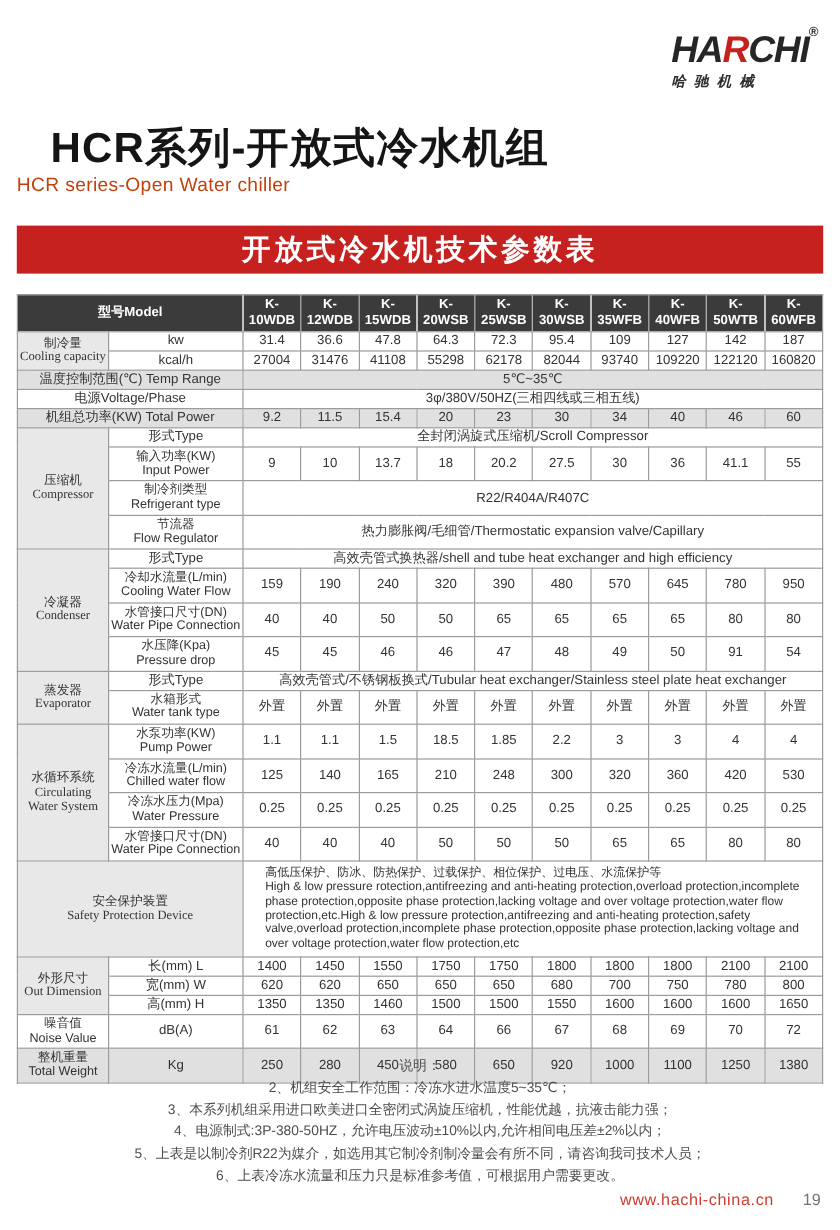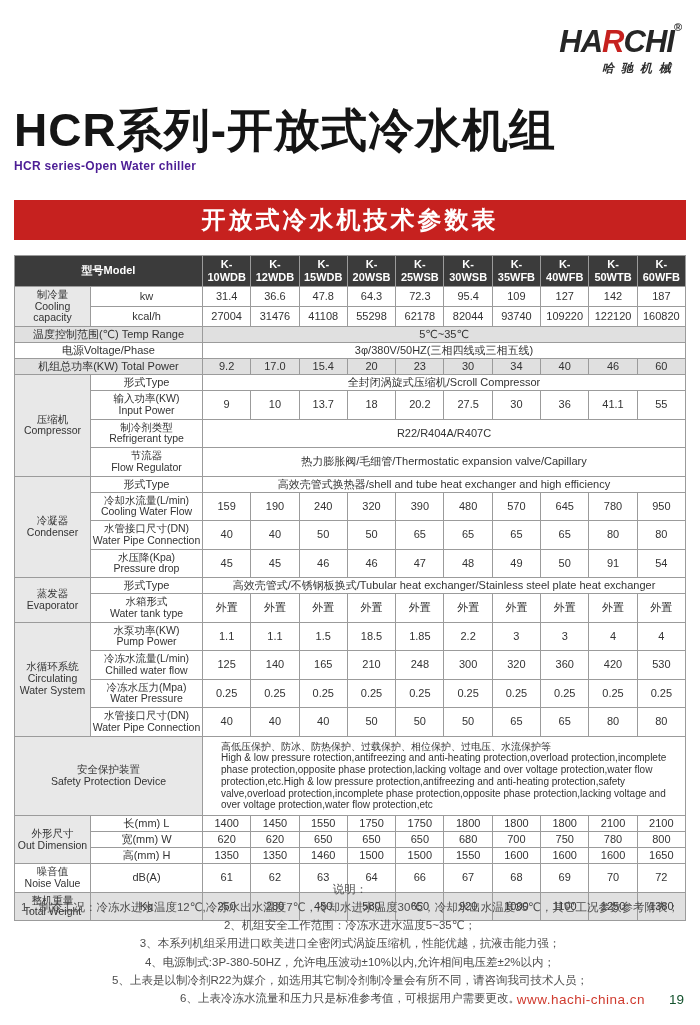--- a/index.html
+++ b/index.html
@@ -2,49 +2,49 @@
 <html style="--red: #c6211f; --dark: #3b3b3b; --secgray: #e8e8e8; --rowgray: #e0e0e0;"><head>
 <meta charset="utf-8">
 <style>
   html,body{margin:0;padding:0;}
   body{
     width:700px;height:1025px;position:relative;background:#ffffff;
     font-family:"Liberation Sans","DejaVu Sans",sans-serif;color:#222;
     overflow:hidden;
   }
   
-  .logo{position:absolute;top:26px;right:18px;text-align:right;margin-left:32px;}
+  .logo{position:absolute;top:26px;right:18px;margin-left:32px;}
   .logo-text{font-weight:bold;font-style:italic;font-size:31px;line-height:1;color:#262626;letter-spacing:-1px;white-space:nowrap;}
   .logo-text .red{color:var(--red,#c6211f);}
   .logo-text .reg{font-size:11px;font-style:normal;vertical-align:top;position:relative;top:-4px;letter-spacing:0;}
   .logo-sub{font-size:12px;font-style:italic;font-weight:bold;color:#2e2e2e;letter-spacing:7px;margin-top:3px;padding-right:4px;white-space:nowrap;}
   
   .title-block{position:absolute;top:104px;left:14px;}
-  .title-zh{font-size:46px;font-weight:600;color:#151515;letter-spacing:1px;line-height:1.15;}
-  .title-en{font-size:12px;color:#4c1d95;margin-top:2px;letter-spacing:0.3px;font-weight:bold;}
-  
-  .banner{position:absolute;top:200px;left:14px;width:672px;height:40px;
+  .title-zh{font-size:35px;font-weight:600;color:#151515;letter-spacing:1px;line-height:1.15;margin-left:28px;}
+  .title-en{font-size:16px;color:#c2410c;margin-top:2px;letter-spacing:0.3px;}
+  
+  .banner{position:absolute;top:188px;left:14px;width:672px;height:40px;
     background:var(--red,#c6211f);color:#fff;display:flex;align-items:center;justify-content:center;
     font-size:24px;font-weight:bold;letter-spacing:3px;}
   
-  .table-wrap{position:absolute;top:255px;left:14px;width:576px;}
+  .table-wrap{position:absolute;top:245px;left:14px;width:576px;}
   table{border-collapse:collapse;width:672px;table-layout:fixed;font-size:11px;color:#333;}
   th,td{border:1px solid #9b9b9b;text-align:center;vertical-align:middle;padding:1px 2px;line-height:1.18;overflow:hidden;}
   thead th{background:var(--dark,#3b3b3b);color:#fff;font-weight:bold;font-size:11px;padding:2px 0;letter-spacing:0;}
-  td.sec{background:var(--secgray,#e8e8e8);}
+  td.sec{background:var(--secgray,#e8e8e8);font-family:Liberation Serif, serif;}
   tr.shade td{background:var(--rowgray,#e0e0e0);}
   td.two{white-space:pre-line;font-size:10.5px;line-height:1.12;padding:2px 1px;}
   td.safety{text-align:left;font-size:10px;line-height:1.18;padding:4px 8px 4px 18px;white-space:pre-line;}
   
   .notes{position:absolute;top:880px;left:14px;width:672px;font-size:11.5px;color:#4d4d4d;line-height:1.58;text-align:center;}
   .notes .heading{margin-bottom:0;}
   
   .footer{position:absolute;top:992px;right:16px;display:flex;align-items:center;gap:24px;}
   .footer .url{color:#cf3a2e;font-size:13.5px;letter-spacing:0.5px;}
-  .footer .pageno{color:#14532d;font-size:13.5px;}
+  .footer .pageno{color:#737373;font-size:13.5px;}
 </style>
 </head>
 <body>
 
 <div class="logo">
   <div class="logo-text"><span>HA</span><span class="red">R</span><span>CHI</span><span class="reg">®</span></div>
   <div class="logo-sub">哈驰机械</div>
 </div>
 
 <div class="title-block">
@@ -118,21 +118,21 @@
           <td colspan="2">温度控制范围(℃) Temp Range</td>
           <td colspan="10">5℃~35℃</td>
         </tr>
         <tr>
           <td colspan="2">电源Voltage/Phase</td>
           <td colspan="10">3φ/380V/50HZ(三相四线或三相五线)</td>
         </tr>
         <tr class="shade">
           <td colspan="2">机组总功率(KW) Total Power</td>
           <td>9.2</td>
-          <td>17.0</td>
+          <td>11.5</td>
           <td>15.4</td>
           <td>20</td>
           <td>23</td>
           <td>30</td>
           <td>34</td>
           <td>40</td>
           <td>46</td>
           <td>60</td>
         </tr>
         <tr>
@@ -369,21 +369,20 @@
           <td>1250</td>
           <td>1380</td>
         </tr>
       </tbody>
   </table>
 </div>
 
 <div class="notes">
   <div class="heading">说明：</div>
   <div>
-      <div>1、制冷工况：冷冻水进水温度12℃,冷冻水出水温度7℃，冷却水进水温度30℃，冷却水出水温度35℃，其它工况参数参考附表；</div>
       <div>2、机组安全工作范围：冷冻水进水温度5~35℃；</div>
       <div>3、本系列机组采用进口欧美进口全密闭式涡旋压缩机，性能优越，抗液击能力强；</div>
       <div>4、电源制式:3P-380-50HZ，允许电压波动±10%以内,允许相间电压差±2%以内；</div>
       <div>5、上表是以制冷剂R22为媒介，如选用其它制冷剂制冷量会有所不同，请咨询我司技术人员；</div>
       <div>6、上表冷冻水流量和压力只是标准参考值，可根据用户需要更改。</div>
     </div>
 </div>
 
 <div class="footer">
   <span class="url">www.hachi-china.cn</span>

